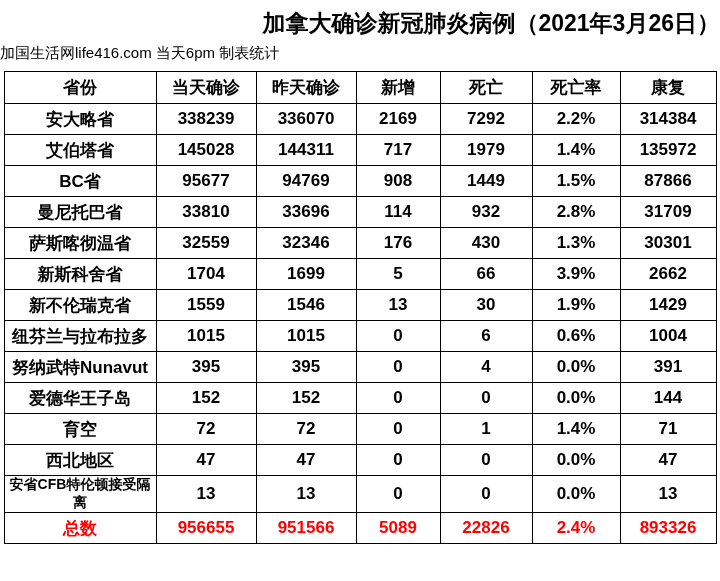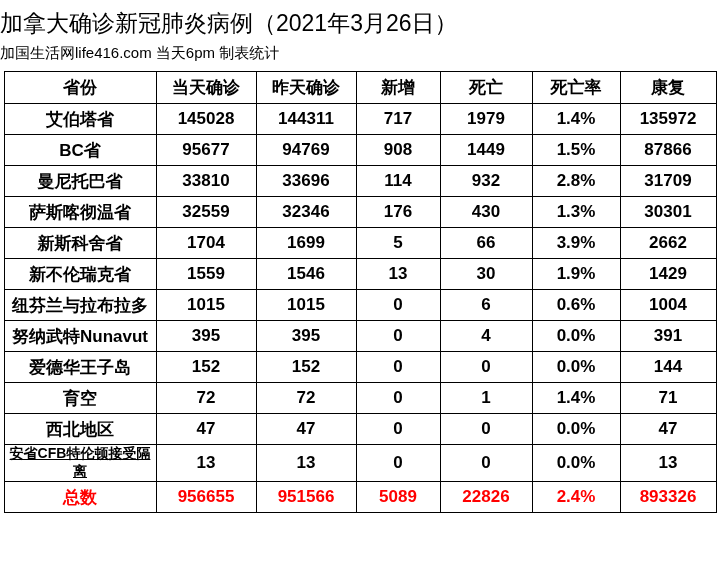--- a/index.html
+++ b/index.html
@@ -15,23 +15,23 @@
     overflow: hidden;
   }
   .page {
     width: 720px;
     height: 581px;
     position: relative;
     box-sizing: border-box;
     padding: 0;
   }
   .title {
-    text-align: left;
+    text-align: right;
     font-size: 23px;
-    font-weight: normal;
+    font-weight: bold;
     letter-spacing: 0px;
     margin: 9px 0 0 0;
     line-height: 28px;
   }
   .subtitle {
     font-size: 15px;
     font-weight: normal;
     margin: 6px 0 8px 0;
     line-height: 20px;
   }
@@ -57,21 +57,20 @@
     height: 32px;
     margin-left: 10px;
   }
   td.prov {
     text-align: left;
     padding-left: 6px;
     font-size: 17px;
   }
   td.prov.small {
     font-size: 14px;
-    text-decoration: underline;
   }
   tr.total td {
     color: #ff0000;
     font-weight: bold;
     font-size: 17px;
   }
   tr.total td.prov {
     text-align: center;
     padding-left: 0;
   }
@@ -107,20 +106,29 @@
         <th>当天确诊</th>
         <th>昨天确诊</th>
         <th>新增</th>
         <th>死亡</th>
         <th>死亡率</th>
         <th>康复</th>
       </tr>
     </thead>
     <tbody>
       <tr>
+        <td class="prov">安大略省</td>
+        <td>338239</td>
+        <td>336070</td>
+        <td>2169</td>
+        <td>7292</td>
+        <td>2.2%</td>
+        <td>314384</td>
+      </tr>
+      <tr>
         <td class="prov">艾伯塔省</td>
         <td>145028</td>
         <td>144311</td>
         <td>717</td>
         <td>1979</td>
         <td>1.4%</td>
         <td>135972</td>
       </tr>
       <tr>
         <td class="prov">BC省</td>

